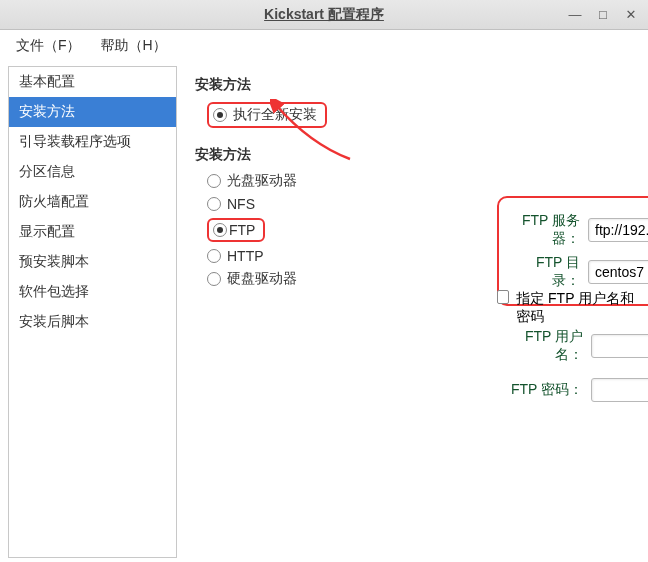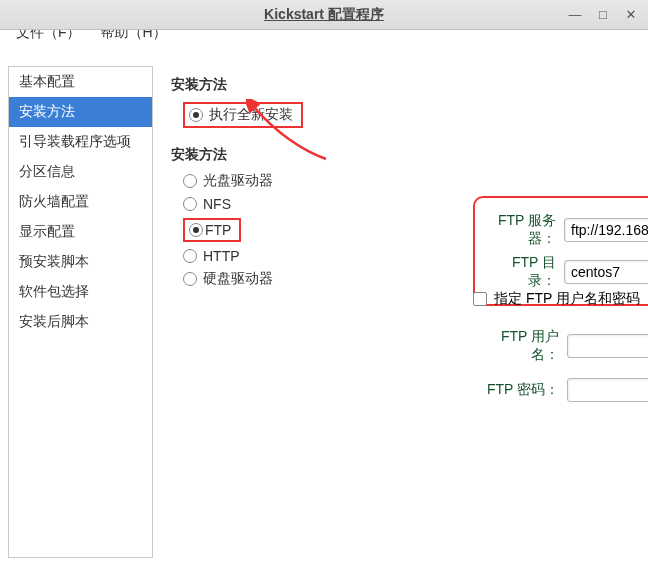--- a/index.html
+++ b/index.html
@@ -41,37 +41,37 @@
     display: inline-flex;
     align-items: center;
     justify-content: center;
     color: #555;
     font-size: 13px;
     cursor: default;
   }
   .menubar {
     height: 28px;
     display: flex;
-    align-items: flex-end;
+    align-items: center;
     padding: 16px 8px;
     gap: 4px;
     background: #fff;
   }
   .menubar-item {
     padding: 4px 8px;
     color: #333;
     cursor: default;
   }
   .content {
     display: flex;
     padding: 4px 8px 8px 8px;
     height: calc(562px - 30px - 28px);
   }
   .sidebar {
-    width: 145px;
+    width: 169px;
     border: 1px solid #c8c8c8;
     background: #fff;
     overflow-y: auto;
   }
   .sidebar-item {
     padding: 6px 10px;
     color: #333;
     cursor: default;
   }
   .sidebar-item.selected {
@@ -107,21 +107,21 @@
   .radio.checked::after {
     content: "";
     width: 6px;
     height: 6px;
     background: #333;
     border-radius: 50%;
   }
   .radio-label { color: #333; }
   .hl-red {
     border: 2px solid #e33;
-    border-radius: 0;
+    border-radius: 6px;
     padding: 2px 8px 2px 4px;
   }
   .hl-red-box {
     border: 2px solid #e33;
     border-radius: 10px;
     padding: 8px 10px;
   }
   .ftp-group {
     position: absolute;
     left: 320px;
@@ -147,21 +147,20 @@
     padding: 2px 6px;
     font-size: 14px;
     background: #fff;
     box-shadow: inset 1px 1px 2px rgba(0,0,0,0.08);
   }
   .checkbox-row {
     position: absolute;
     left: 320px;
     top: 224px;
     display: flex;
-    align-items: center;
     gap: 7px;
   }
   .checkbox {
     width: 14px;
     height: 14px;
     border: 1px solid #888;
     border-radius: 2px;
     background: #fff;
   }
   .media-group { position: relative; }

